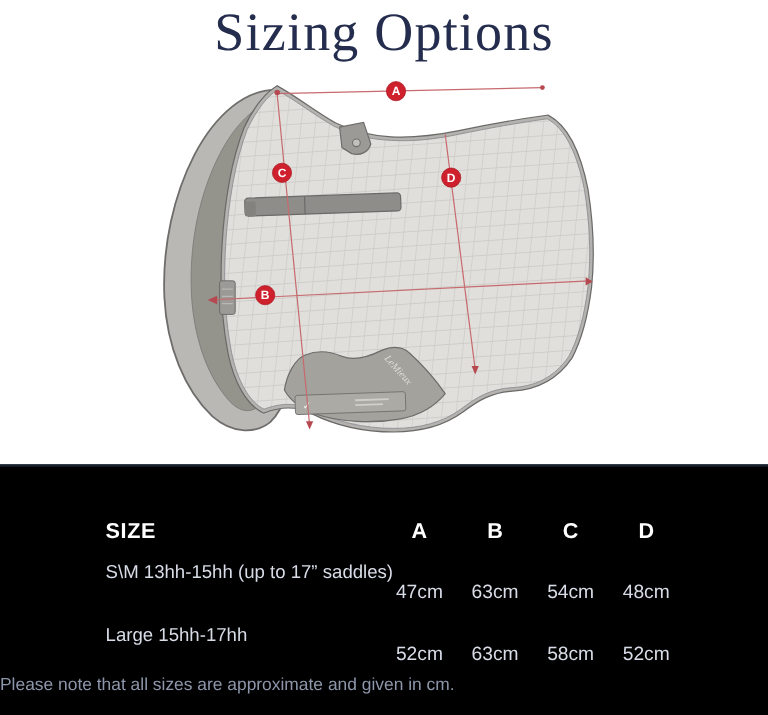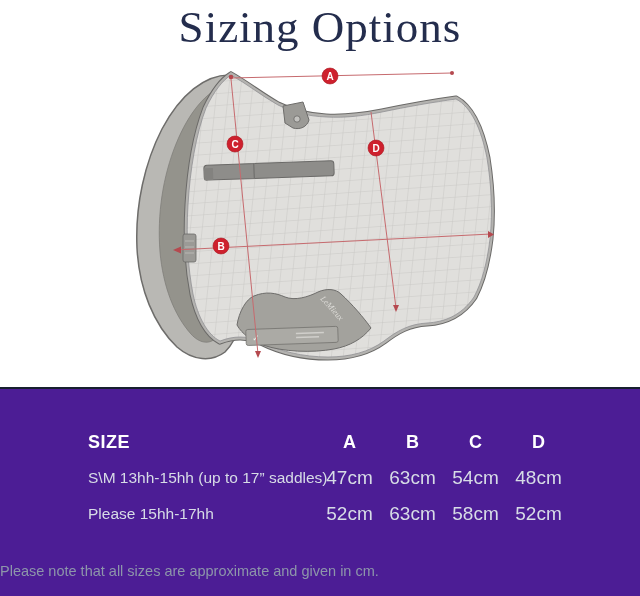--- a/index.html
+++ b/index.html
@@ -12,32 +12,32 @@
     text-align:center;font-family:"Liberation Serif",serif;font-weight:400;
     font-size:45px;color:#242d4d;letter-spacing:1px;margin:0;
   }
 
   
   .diagram-svg{position:absolute;top:0;left:0;}
 
   
   .size-panel{
     position:absolute;left:0;top:387px;width:640px;height:209px;
-    background:#4c1d95;border-top:2px solid #17202f;box-sizing:border-box;
+    background:#000000;border-top:2px solid #17202f;box-sizing:border-box;
   }
   .size-table{
     display:grid;grid-template-columns:230px 63px 63px 63px 63px;
     margin:43px 0 0 88px;
   }
   .size-table .cell{height:20px;line-height:20px;}
   .th{color:#ffffff;font-weight:bold;font-size:18px;text-align:center;}
   .th.size-h{text-align:left;letter-spacing:0.5px;}
   .row-spacer{height:16px;grid-column:1 / span 5;}
   .row-label{color:#d7dce6;font-size:15.5px;text-align:left;white-space:nowrap;}
-  .row-val{color:#d7dce6;font-size:19px;text-align:center;}
+  .row-val{color:#d7dce6;font-size:16px;text-align:center;margin-top:16px;}
   .size-note{
     position:absolute;left:0;top:174px;width:640px;
     color:#8d96aa;font-size:14.5px;
   }
 </style>
 </head>
 <body>
 
 <div class="stage">
 
@@ -135,21 +135,21 @@
       <div class="row-spacer"></div>
 
       <div class="cell row-label">S\M 13hh-15hh (up to 17” saddles)</div>
       <div class="cell row-val">47cm</div>
       <div class="cell row-val">63cm</div>
       <div class="cell row-val">54cm</div>
       <div class="cell row-val">48cm</div>
 
       <div class="row-spacer"></div>
 
-      <div class="cell row-label">Please 15hh-17hh</div>
+      <div class="cell row-label">Large 15hh-17hh</div>
       <div class="cell row-val">52cm</div>
       <div class="cell row-val">63cm</div>
       <div class="cell row-val">58cm</div>
       <div class="cell row-val">52cm</div>
     </div>
 
     <div class="size-note">Please note that all sizes are approximate and given in cm.</div>
   </div>
 
 </div>

